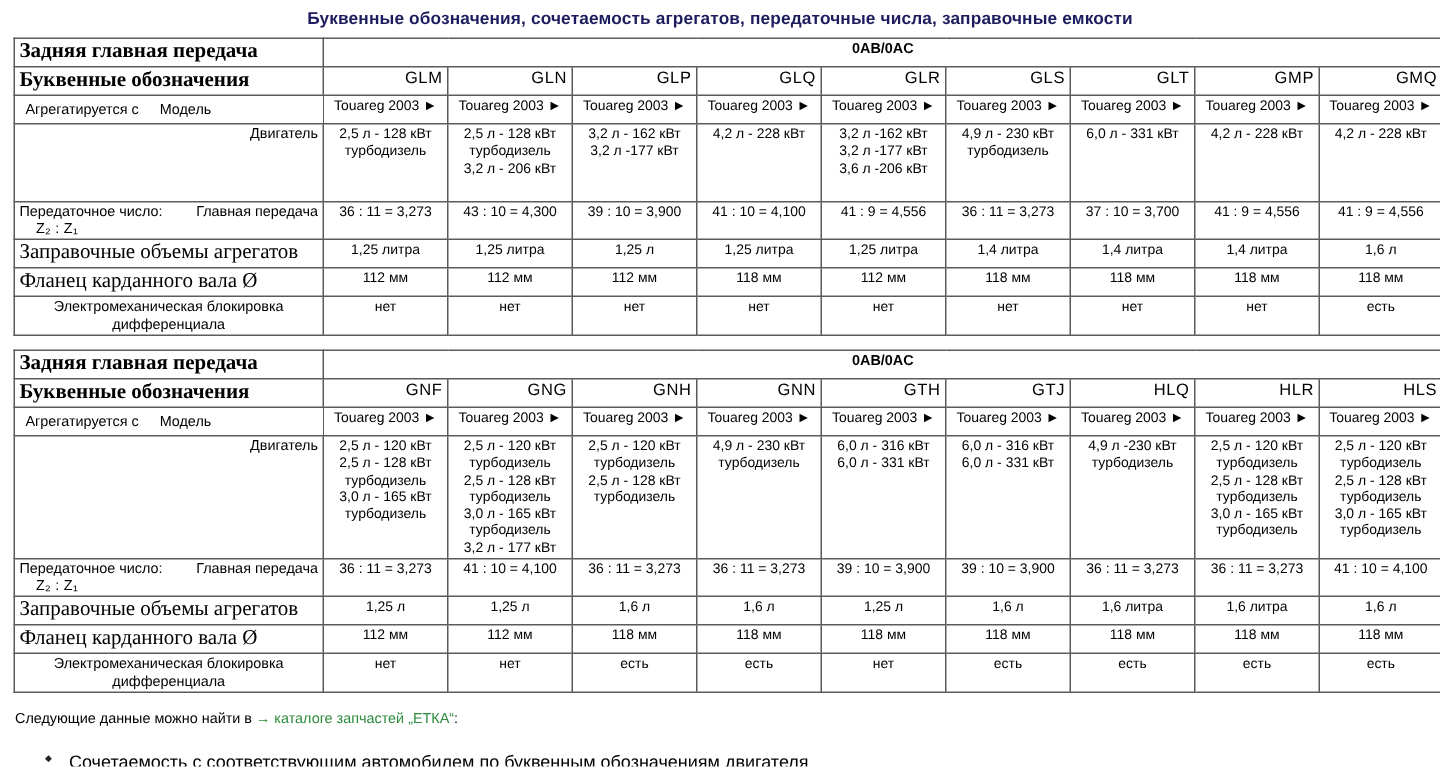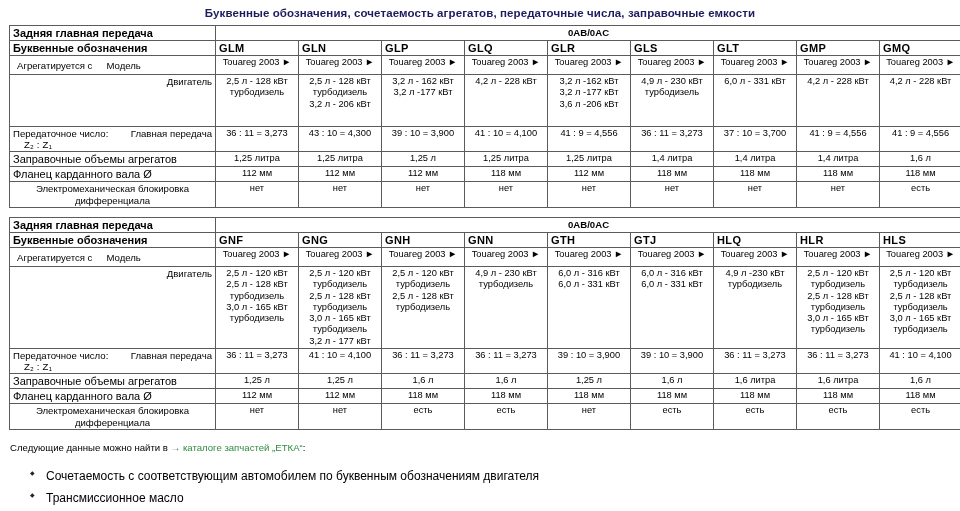--- a/index.html
+++ b/index.html
@@ -42,39 +42,40 @@
     vertical-align: top;
     background: #ffffff;
   }
   
   col.c-label { width: 206px; }
   col.c-data  { width: 83px; }
   col.c-data-n{ width: 82px; }
 
   .lbl {
     font-weight: bold;
-    font-size: 11px;
+    font-size: 14px;
     padding-left: 4px;
     padding-top: 3px;
     padding-bottom: 3px;
     white-space: nowrap;
+    font-family: Liberation Serif, serif;
   }
   .lbl-norm {
     font-weight: normal;
   }
   .group-head {
     text-align: center;
     font-weight: bold;
     font-size: 9.6px;
     padding-top: 3px;
     padding-bottom: 3px;
   }
   .code-head {
-    text-align: left;
-    font-weight: bold;
+    text-align: right;
+    font-weight: normal;
     font-size: 11px;
     padding-top: 3px;
     padding-bottom: 3px;
     letter-spacing: .4px;
   }
   .cell {
     text-align: center;
     font-size: 9.3px;
     line-height: 11.3px;
     padding-top: 2px;

